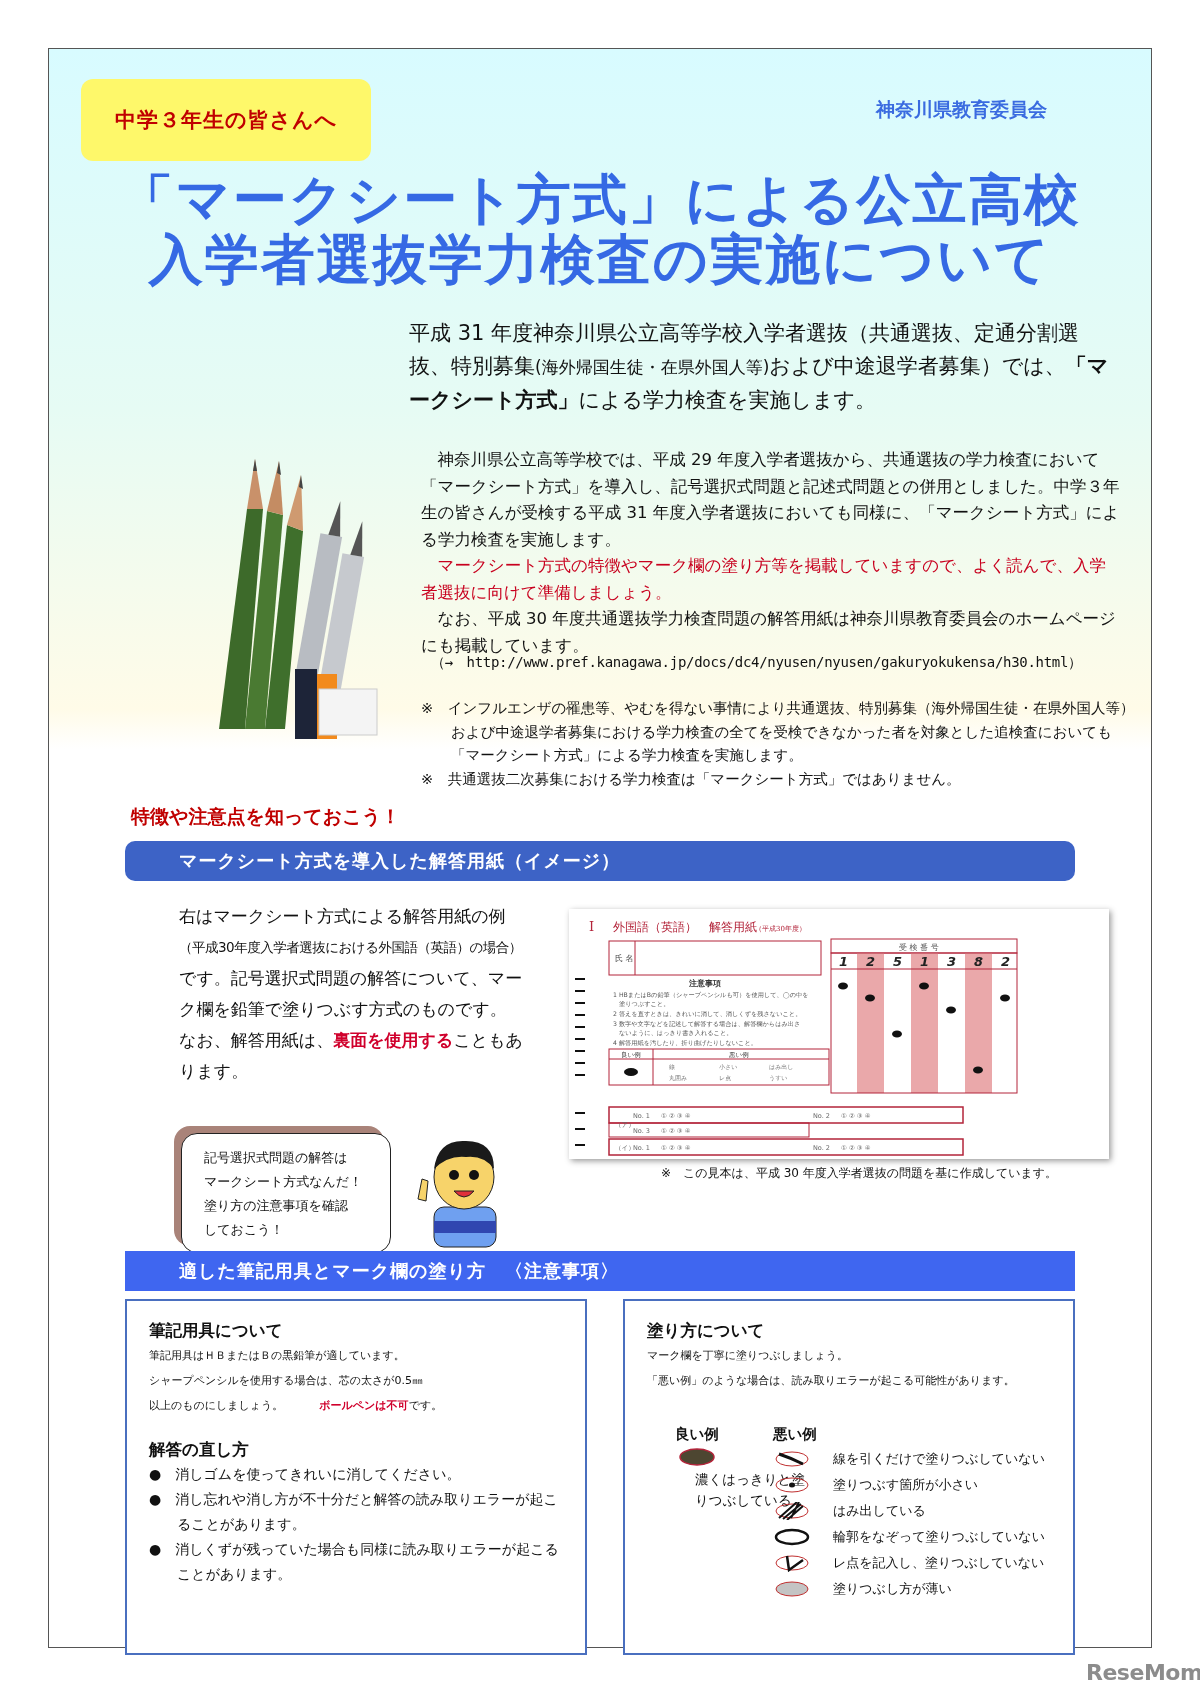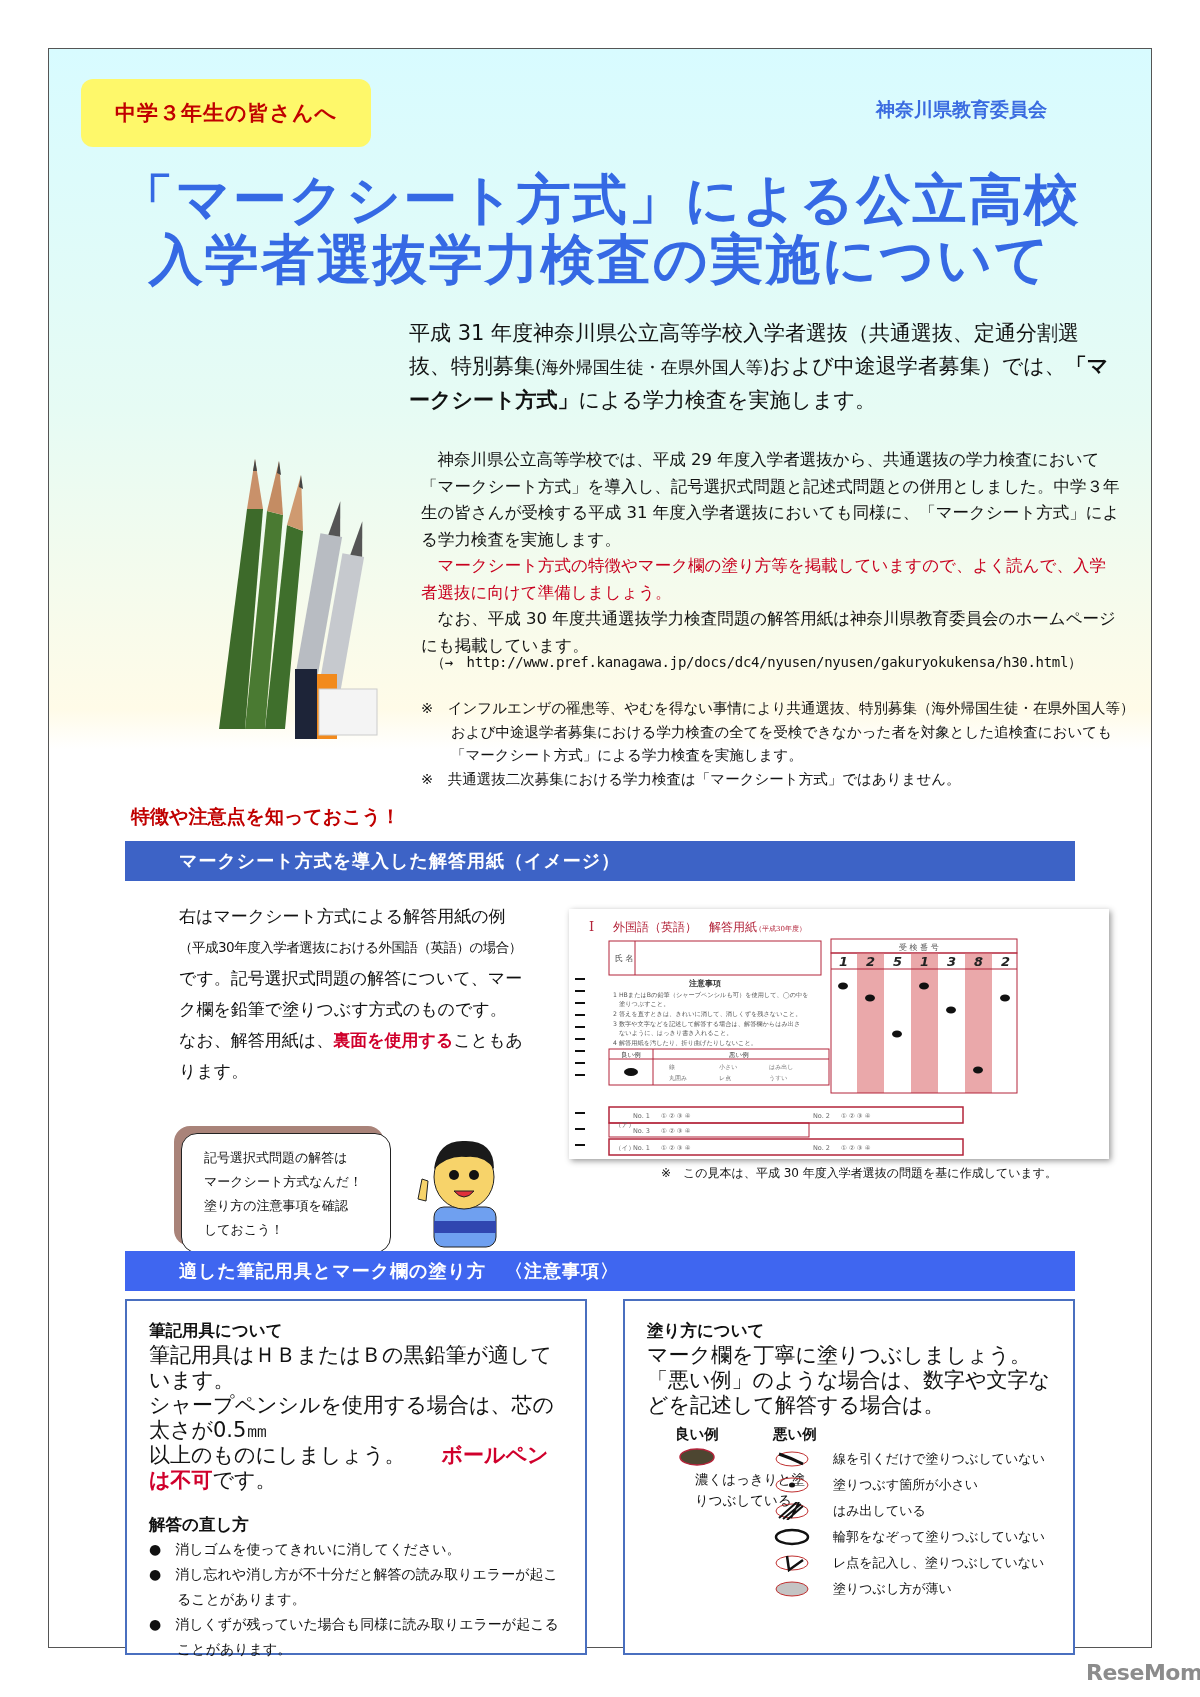--- a/index.html
+++ b/index.html
@@ -7,21 +7,21 @@
   body { font-family: "DejaVu Sans", "Liberation Sans", sans-serif; color: #111; position: relative; }
 
   .page {
     position: absolute; left: 48px; top: 48px; width: 1104px; height: 1600px;
     border: 1.5px solid #555;
     background: linear-gradient(to bottom, #d8fbff 0px, #e6fbf4 360px, #fffbe8 660px, #ffffff 700px, #ffffff 100%);
   }
   .abs { position: absolute; }
 
   .to-students {
-    left: 32px; top: 30px; width: 290px; height: 68px; background: #fef86a;
+    left: 32px; top: 30px; width: 290px; height: 82px; background: #fef86a;
     border-radius: 12px; color: #c00000; font-weight: bold; font-size: 21px;
     display: flex; align-items: center; justify-content: center; letter-spacing: 1px;
   }
   .issuer { right: 104px; top: 48px; color: #3a6be0; font-weight: bold; font-size: 19px; }
 
   .title {
     left: 0; width: 100%; text-align: center; color: #3569e4; font-weight: bold;
     font-size: 54px; line-height: 58px; letter-spacing: 2px;
   }
   .title.l1 { top: 122px; }
@@ -41,21 +41,21 @@
   .notes { left: 372px; top: 648px; width: 720px; font-size: 14.5px; line-height: 23.5px; }
   .notes .note { padding-left: 30px; text-indent: -30px; }
 
   .section-hint { left: 82px; top: 755px; color: #c00000; font-weight: bold; font-size: 19px; }
 
   .band {
     left: 76px; width: 950px; height: 40px; background: #3e63c8; color: #fff;
     font-weight: bold; font-size: 18px; display: flex; align-items: center; padding-left: 54px;
     letter-spacing: 1px;
   }
-  .band.b1 { top: 792px; background: #3d63c6; }
+  .band.b1 { top: 792px; background: #3d63c6; border-radius: 10px; }
   .band.b2 { top: 1202px; background: #3f66f0; text-align: center; }
 
   .sheet-desc { left: 130px; top: 852px; width: 360px; font-size: 17px; line-height: 31px; }
   .sheet-desc .small { font-size: 13.5px; letter-spacing: -0.5px; }
   .sheet-desc .red { color: #d0002c; font-weight: bold; }
 
   .bubble {
     left: 132px; top: 1084px; width: 210px; height: 120px; background: #fff;
     border: 1.5px solid #222; border-radius: 16px; box-shadow: -7px -7px 0 #a98379;
     font-size: 13px; line-height: 24px; padding: 12px 14px 0 22px;
@@ -64,21 +64,21 @@
 
   .sheet-img { left: 520px; top: 860px; width: 540px; height: 250px; background: #fff; box-shadow: 2px 2px 6px #999; }
   .sheet-caption { left: 612px; top: 1116px; font-size: 12px; }
 
   .box {
     top: 1250px; height: 356px; border: 2px solid #4a6fbf; background: #fff;
   }
   .box.left { left: 76px; width: 462px; padding: 18px 22px; }
   .box.right { left: 574px; width: 452px; padding: 18px 22px; }
   .box h3 { font-size: 16.5px; font-weight: bold; line-height: 24px; }
-  .box p { font-size: 21px; line-height: 25px; }
+  .box p { font-size: 11px; line-height: 25px; }
   .box .red { color: #d0002c; font-weight: bold; margin-left: 36px; }
   .box .gap { height: 20px; }
   .bul { padding-left: 28px; text-indent: -28px; font-size: 14px; line-height: 25px; }
   .ex-good-label { left: 50px; top: 124px; font-weight: bold; font-size: 14.5px; }
   .ex-bad-label  { left: 148px; top: 124px; font-weight: bold; font-size: 14.5px; }
   .ex-good-desc  { left: 30px; top: 168px; width: 110px; font-size: 13.5px; line-height: 21px; margin-left: 40px; }
   .ex-row { left: 148px; height: 24px; display: flex; align-items: center; font-size: 13px; }
   .ex-row svg { margin-right: 22px; flex: none; }
 
   .resemom { left: 1086px; top: 1660px; color: #8c8c8c; font-weight: bold; font-size: 22px; letter-spacing: -0.5px; }
@@ -269,21 +269,21 @@
     <div class="gap"></div>
     <h3>解答の直し方</h3>
     <div class="bul">●　消しゴムを使ってきれいに消してください。</div>
     <div class="bul">●　消し忘れや消し方が不十分だと解答の読み取りエラーが起こることがあります。</div>
     <div class="bul">●　消しくずが残っていた場合も同様に読み取りエラーが起こることがあります。</div>
   </div>
 
   <div class="abs box right">
     <h3>塗り方について</h3>
     <p>マーク欄を丁寧に塗りつぶしましょう。</p>
-    <p>「悪い例」のような場合は、数字や文字などを記述して解答する場合は。</p>
+    <p>「悪い例」のような場合は、読み取りエラーが起こる可能性があります。</p>
 
     <div class="abs ex-good-label">良い例</div>
     <svg class="abs" style="left:52px;top:146px" width="40" height="20">
         <ellipse cx="20" cy="10" rx="17" ry="8" fill="#4d4631" stroke="#b3243a" stroke-width="1.5"></ellipse>
       </svg>
     <div class="abs ex-good-desc">濃くはっきりと塗りつぶしている</div>
 
     <div class="abs ex-bad-label">悪い例</div>
 
     <div class="abs ex-row" style="top:146px">

